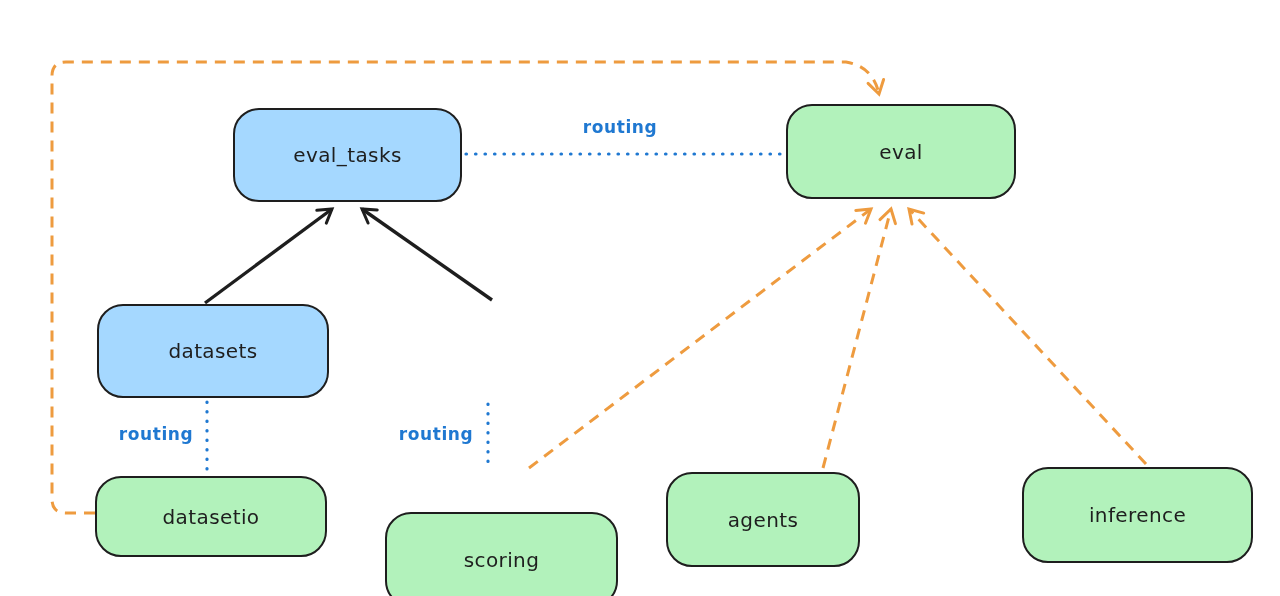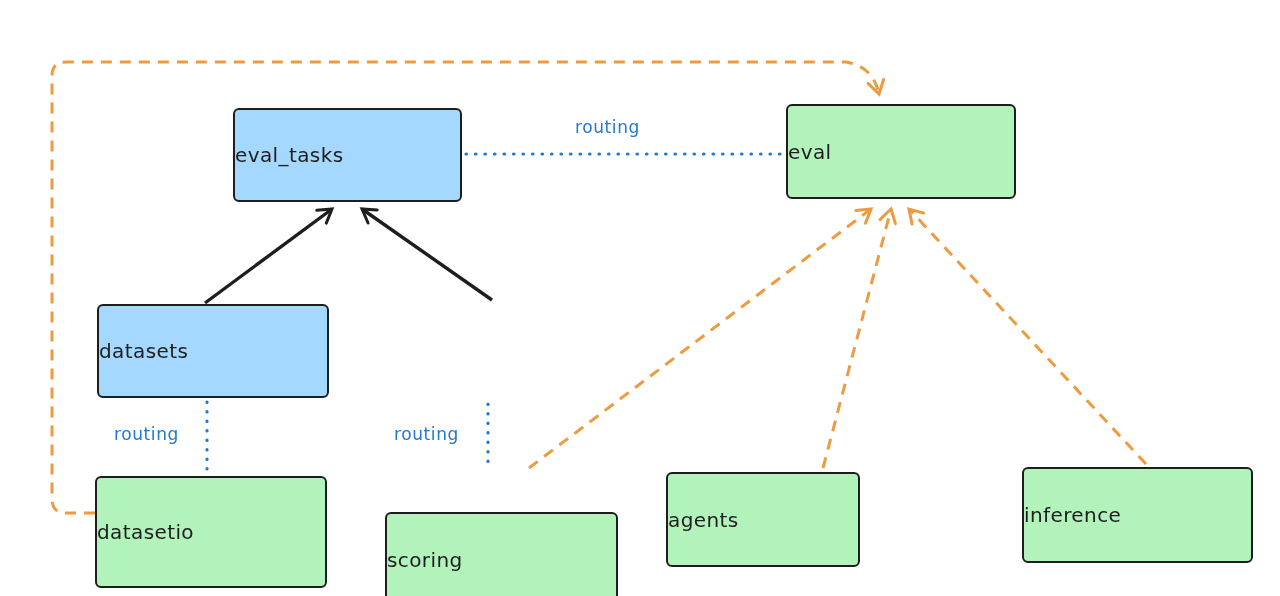--- a/index.html
+++ b/index.html
@@ -3,29 +3,29 @@
 <meta charset="utf-8">
 <style>
   html,body{margin:0;padding:0;background:#ffffff;}
   .canvas{
     position:relative;width:1280px;height:596px;background:#ffffff;
     font-family:"DejaVu Sans","Liberation Sans",sans-serif;overflow:hidden;
   }
   svg.edges-layer{position:absolute;left:0;top:0;width:1280px;height:596px;}
   .node{
     position:absolute;box-sizing:border-box;
-    border:2.6px solid #1e1e1e;border-radius:6px;
-    display:flex;align-items:center;justify-content:flex-start;
+    border:2.6px solid #1e1e1e;border-radius:26px;
+    display:flex;align-items:center;justify-content:center;
     font-size:20px;color:#1e1e1e;letter-spacing:0.4px;
   }
   .node-blue{background:#a5d8ff;}
   .node-green{background:#b2f2bb;}
   .edge-label{
-    position:absolute;color:#1f78d1;font-weight:normal;
-    font-size:17px;letter-spacing:0.6px;
+    position:absolute;color:#1f78d1;font-weight:bold;
+    font-size:17px;letter-spacing:0.6px;text-align:center;
   }
 </style>
 </head>
 <body>
 
 <div class="canvas">
 
   <svg class="edges-layer" viewBox="0 0 1280 596" fill="none">
     <defs>
       <marker id="arrow-black" markerUnits="userSpaceOnUse" markerWidth="34" markerHeight="34" refX="0" refY="0" orient="auto" viewBox="-17 -17 34 34">
@@ -55,21 +55,21 @@
 
   <div class="node node-blue" style="left:97px;top:304px;width:232px;height:94px;">
     <span>datasets</span>
   </div>
 
   <div class="node node-green" style="left:786px;top:104px;width:230px;height:95px;">
     <span>eval</span>
   </div>
 
 
-  <div class="node node-green" style="left:95px;top:476px;width:232px;height:112px;">
+  <div class="node node-green" style="left:95px;top:476px;width:232px;height:81px;">
     <span>datasetio</span>
   </div>
 
   <div class="node node-green" style="left:385px;top:472px;width:233px;height:95px;margin-top:40px;">
     <span>scoring</span>
   </div>
 
   <div class="node node-green" style="left:666px;top:472px;width:194px;height:95px;">
     <span>agents</span>
   </div>

